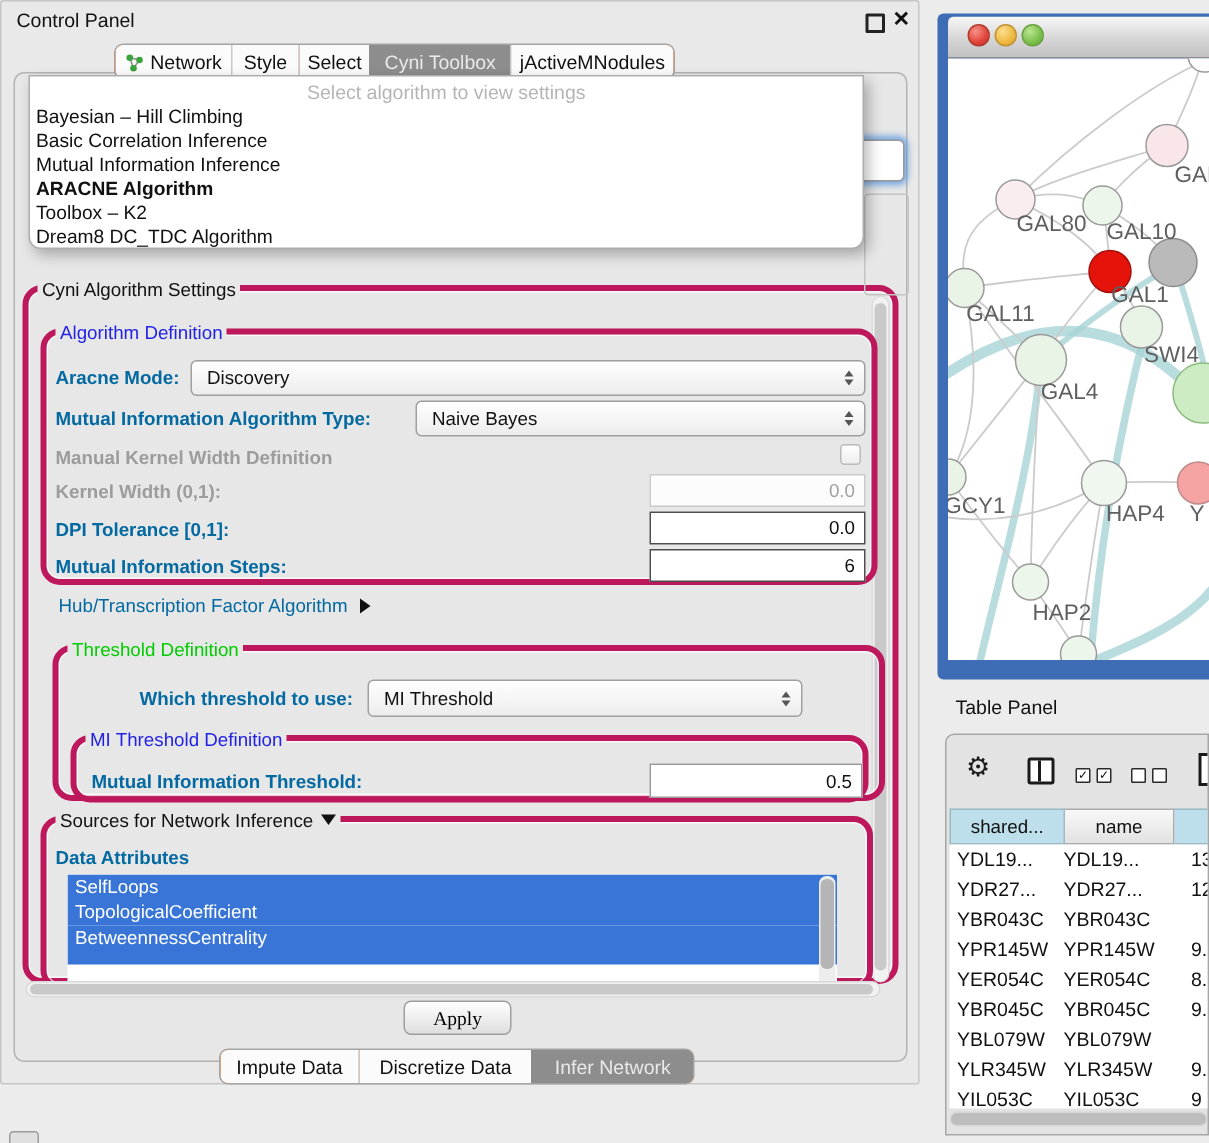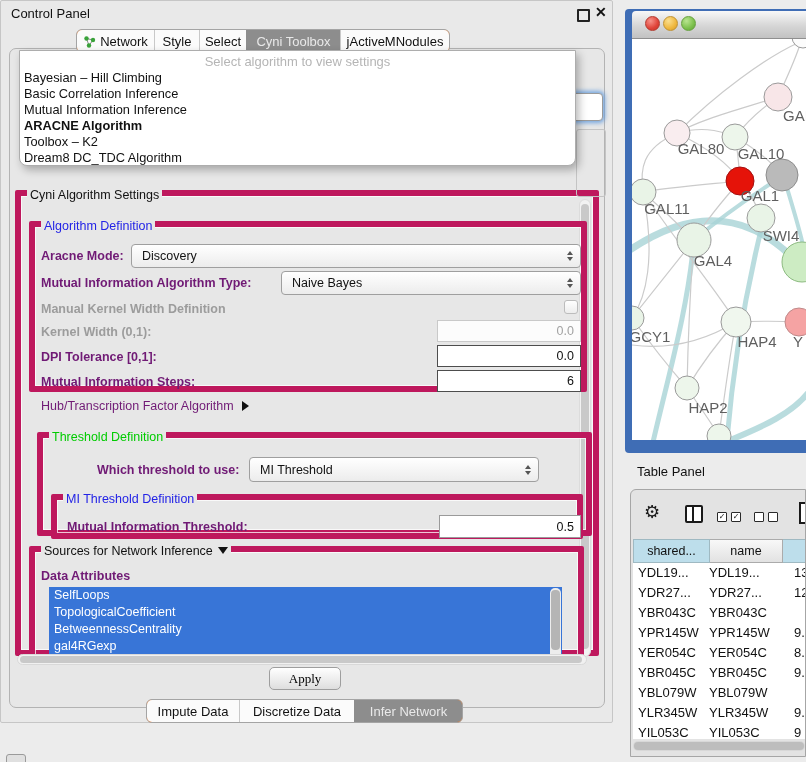--- a/index.html
+++ b/index.html
@@ -1,18 +1,18 @@
 <!DOCTYPE html>
 <html><head>
 <meta charset="utf-8">
 <style>
   html,body{margin:0;padding:0}
   body{width:806px;height:762px;position:relative;overflow:hidden;background:#ececec;
        font-family:"Liberation Sans",sans-serif;color:#111;-webkit-font-smoothing:antialiased}
-  .lbl{position:absolute;font-size:12.5px;height:16px;line-height:16px;white-space:nowrap;color:#701a75}
+  .lbl{position:absolute;font-size:12.5px;height:16px;line-height:16px;white-space:nowrap;color:#0369a1}
   .b{font-weight:bold}
   .dis{color:#9c9c9c}
   
   #control-panel{left:0;top:8;width:613px;height:723px;background:#e9e9e9;border:1px solid #c6c6c6;
                  border-radius:2px;position:absolute;box-sizing:border-box}
   #cp-title{left:10px;top:5px;font-size:13px;position:absolute}
   #float-btn{left:576px;top:8px;width:9px;height:9px;border:2px solid #222;border-radius:1px;position:absolute}
   #close-btn{left:594px;top:3px;font-size:14px;font-weight:bold;position:absolute}
   #cp-inner{left:8px;top:47px;width:596px;height:660px;background:#e7e7e7;border:1px solid #b3b3b3;
             border-radius:7px;position:absolute;box-sizing:border-box}
@@ -39,21 +39,21 @@
               box-sizing:border-box;overflow:hidden}
   #dd-ph{height:16px;margin-top:3px;text-align:center;color:#b5b5b5;font-size:13px}
   .dd-item{font-size:12.8px;line-height:15.9px;padding-left:4px;white-space:nowrap}
   .dd-item.sel{font-weight:bold}
   
   #combo-frag{left:560px;top:92px;width:40px;height:26px;border:1px solid #9a9a9a;border-radius:4px;
               background:#fff;box-shadow:0 0 4px 2px rgba(98,155,222,.85);position:absolute;z-index:2}
   #grp-frag{left:575px;top:128px;width:28px;height:66px;border:1px solid #c4c4c4;border-radius:3px;
             position:absolute;z-index:2}
   
-  .grp{position:absolute;border:6px solid #be185d;border-radius:2px;
+  .grp{position:absolute;border:4px solid #be185d;border-radius:13px;
        box-shadow:inset 0 0 0 1px rgba(255,255,255,.75);box-sizing:border-box}
   .legend{position:absolute;top:-8px;left:6px;background:#e7e7e7;padding:0 3px;font-size:12.5px;
           line-height:15px;white-space:nowrap;display:flex;align-items:center;gap:5px}
   #settings-box{left:14px;top:189px;width:584px;height:466px}
   #alg-def{left:8px;top:25px;width:558px;height:171px}
   #alg-def>.legend{color:#2323e6}
   #thr-box{left:16px;top:236px;width:555px;height:104px}
   #thr-box>.legend{color:#00cc00}
   #mi-box{left:8px;top:56px;width:532px;height:45px}
   #mi-box>.legend{color:#2323e6}
@@ -250,21 +250,20 @@
       <span class="legend">
         <span>Sources for Network Inference</span>
         <span class="tri-d"></span>
       </span>
       <span class="lbl b" style="left:6px;top:16px">Data Attributes</span>
       <div id="attr-list">
         <div id="attr-items">
             <div class="attr-item">SelfLoops</div>
             <div class="attr-item">TopologicalCoefficient</div>
             <div class="attr-item">BetweennessCentrality</div>
-            <div class="attr-item">gal4RGexp</div>
             <div class="attr-item partial"></div>
           </div>
         <div id="attr-sb">
             <i></i>
           </div>
       </div>
     </div>
   </div>
 
   <div id="h-scroll">

